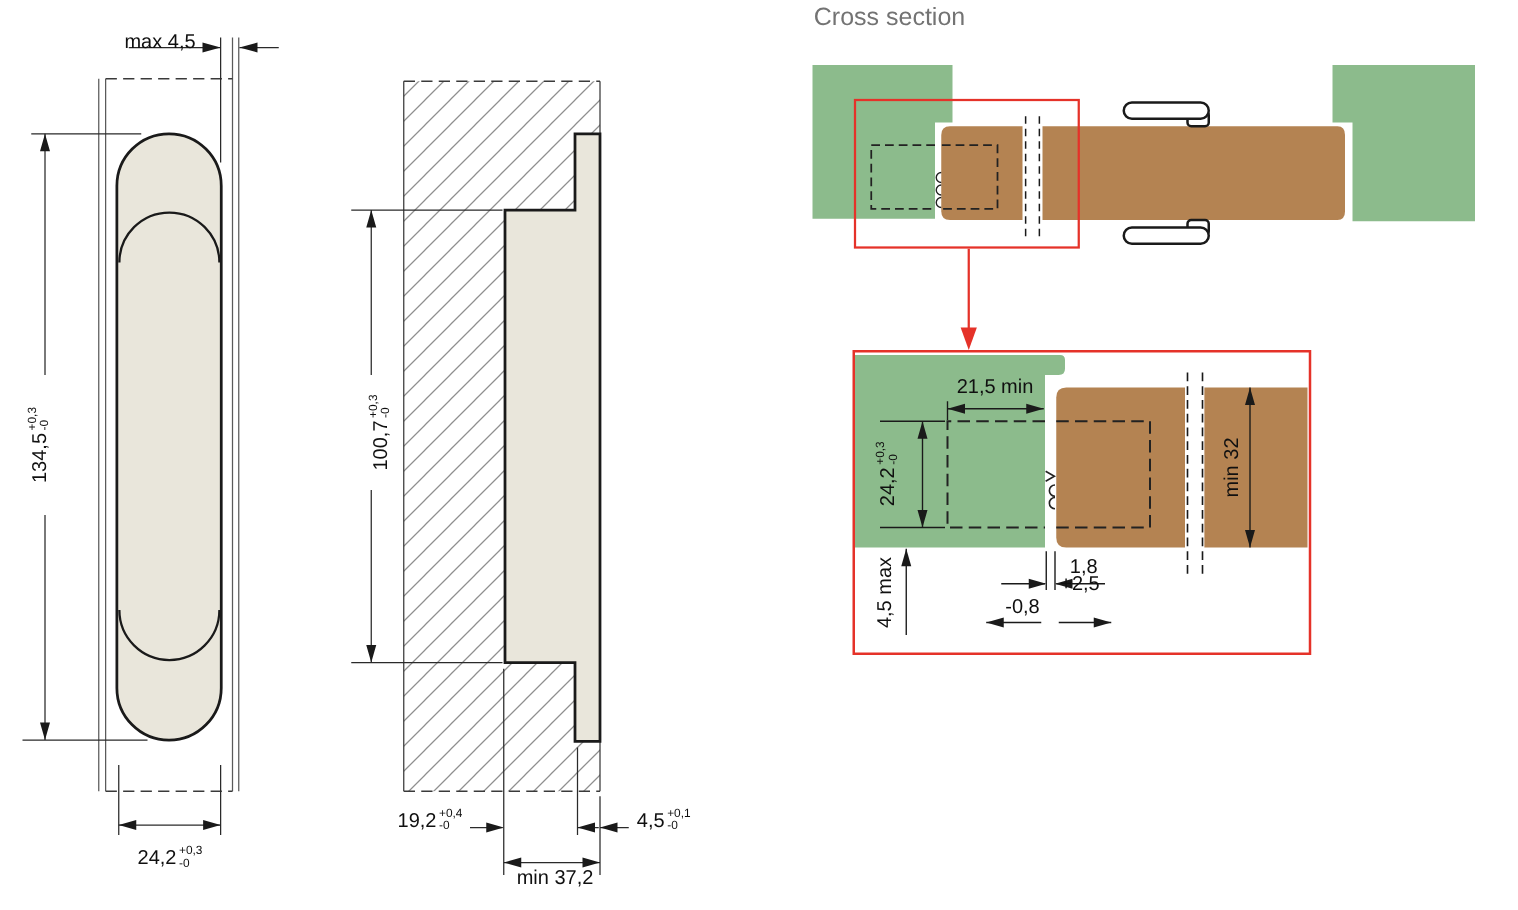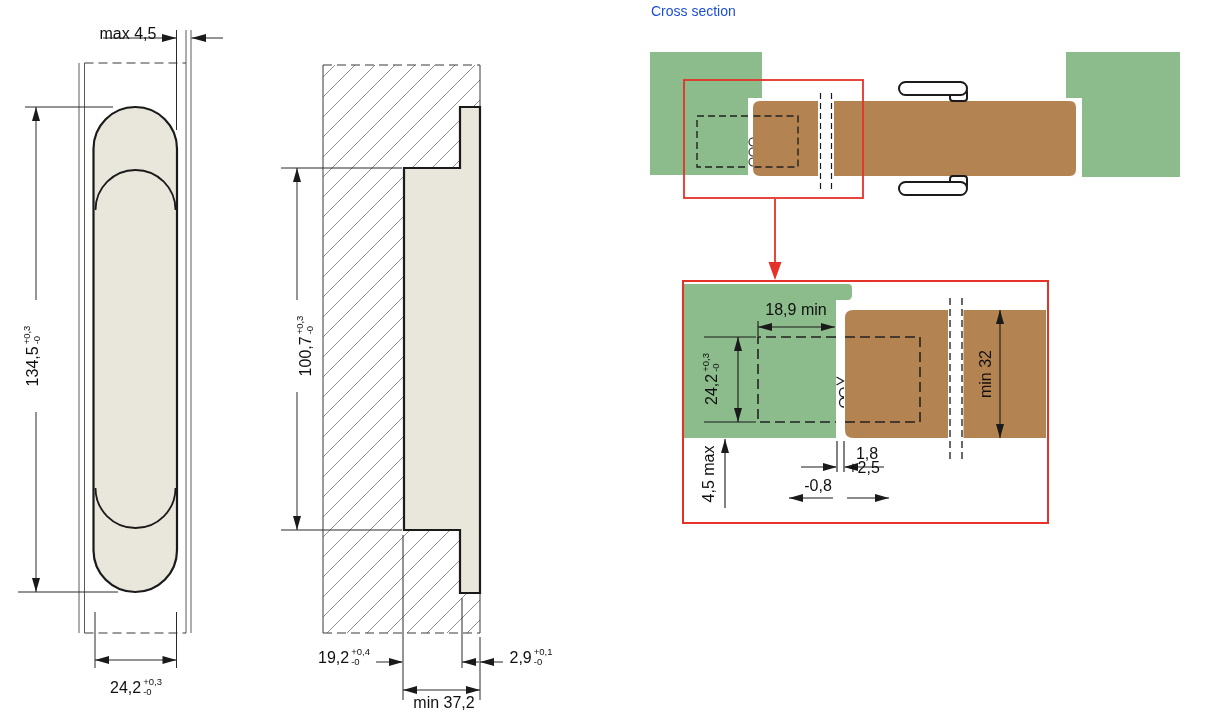--- a/index.html
+++ b/index.html
@@ -12,22 +12,22 @@
   .canvas{
     position:relative;
     width:1214px;height:728px;
     background:#fff;
     font-family:"Liberation Sans",sans-serif;
     overflow:hidden;
   }
   .canvas svg{position:absolute;left:0;top:0;}
   .page-title{
     position:absolute;
-    font-size:14px;
-    color:#1d4ed8;
+    font-size:20px;
+    color:#737373;
     white-space:nowrap;
   }
   .dim-label{
     position:absolute;
     display:flex;
     align-items:center;
     gap:2px;
     font-size:16px;
     color:#101010;
     white-space:nowrap;
@@ -181,33 +181,33 @@
 
   <div class="dim-label" style="left:344px;top:658px">
     <span>19,2</span>
     <span class="tol">
       <span>+0,4</span>
       <span>-0</span>
     </span>
   </div>
 
   <div class="dim-label" style="left:531px;top:658px">
-    <span>2,9</span>
+    <span>4,5</span>
     <span class="tol">
       <span>+0,1</span>
       <span>-0</span>
     </span>
   </div>
 
   <div class="dim-label" style="left:444px;top:703px">
     <span>min 37,2</span>
   </div>
 
   <div class="dim-label" style="left:796px;top:310px">
-    <span>18,9 min</span>
+    <span>21,5 min</span>
   </div>
 
   <div class="dim-label rot" style="left:712px;top:379px">
     <span>24,2</span>
     <span class="tol">
       <span>+0,3</span>
       <span>-0</span>
     </span>
   </div>
 

